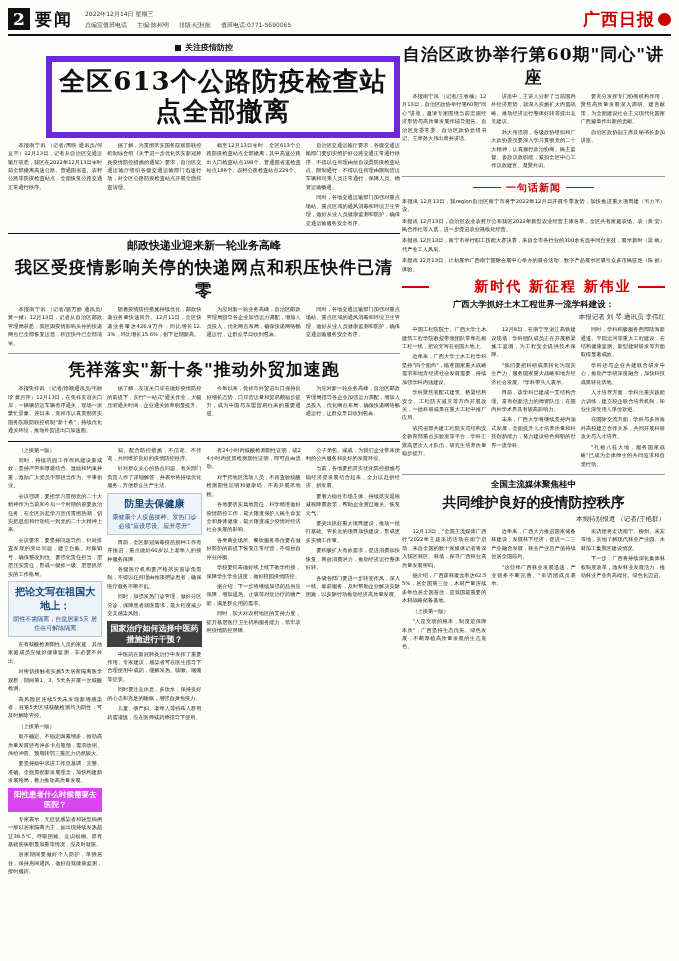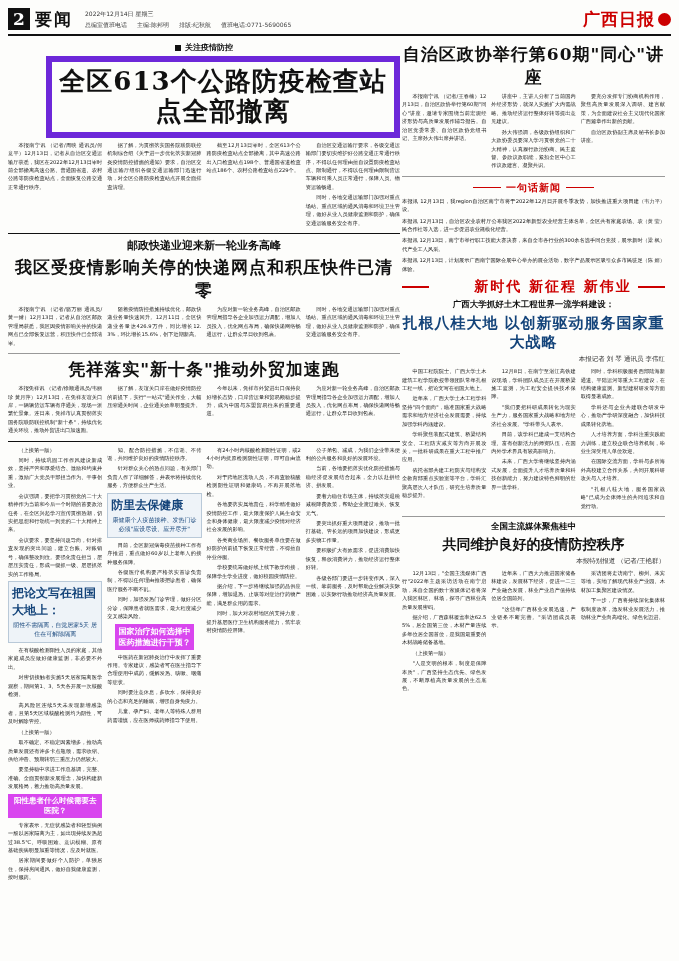--- a/index.html
+++ b/index.html
@@ -48,24 +48,24 @@
   .byline{font-size:6.5px;text-align:right;color:#333;margin:2px 0 3px;}
 
   
   .tcols{display:flex;gap:5px;}
   .tcol{flex:1;}
   .body{font-size:5.2px;line-height:1.62;text-align:justify;color:#1a1a1a;word-break:break-all;}
   .body p{margin:0 0 2px;text-indent:2em;}
 
   
   .shadebox{background:#eef3f8;border:1px solid #b9c9d8;padding:3px;margin:3px 0;}
-  .shadebox .bt{font-size:12px;font-weight:bold;text-align:left;color:#14447a;margin-bottom:2px;}
+  .shadebox .bt{font-size:10px;font-weight:bold;text-align:center;color:#14447a;margin-bottom:2px;}
   .shadebox .bs{font-size:6px;text-align:center;color:#14447a;}
 
-  .qbar{background:#d946ef;color:#fff;font-size:8px;font-weight:bold;text-align:center;padding:2px 3px;margin:3px 8px;}
+  .qbar{background:#404040;color:#fff;font-size:8px;font-weight:bold;text-align:center;padding:2px 3px;margin:3px 0;}
   .qbar3{background:#d946ef;color:#fff;font-size:7.5px;font-weight:bold;text-align:center;padding:2px 3px;margin:3px 0;}
 
   
   .redband{display:flex;align-items:center;justify-content:center;gap:6px;margin:5px 0 3px;}
   .redband .ln{flex:1;height:2px;background:#c00;}
   .redband .tx{color:#c00;font-size:14px;font-weight:bold;letter-spacing:2px;font-family:"DejaVu Serif","Liberation Serif",serif;white-space:nowrap;margin-left:39px;}
   .onesent{display:flex;align-items:center;justify-content:center;gap:5px;margin:4px 0 2px;}
   .onesent .ln{width:28px;height:1px;background:#c00;}
   .onesent .tx{color:#c00;font-size:10px;font-weight:bold;letter-spacing:1px;}
   .news-item{font-size:5.2px;line-height:1.62;text-align:justify;margin-bottom:3px;word-break:break-all;}
@@ -281,21 +281,20 @@
         </div>
       </div>
 
       <div class="redband">
         <span class="ln"></span>
         <span class="tx">新时代 新征程 新伟业</span>
         <span class="ln"></span>
       </div>
 
       <div class="head-small-center">广西大学抓好土木工程世界一流学科建设：</div>
-      <div class="head-blue-big">扎根八桂大地  以创新驱动服务国家重大战略</div>
       <div class="byline">本报记者 刘 琴  通讯员 李伟红</div>
 
       <div class="tcols">
         <div class="tcol body">
           <p>中国工程院院士、广西大学土木建筑工程学院教授带领团队常年扎根工程一线，把论文写在祖国大地上。</p>
           <p>近年来，广西大学土木工程学科坚持"四个面向"，瞄准国家重大战略需求和地方经济社会发展需要，持续加强学科内涵建设。</p>
           <p>学科聚焦装配式建筑、桥梁结构安全、工程防灾减灾等方向开展攻关，一批科研成果在重大工程中推广应用。</p>
           <p>依托省部共建工程防灾与结构安全教育部重点实验室等平台，学科汇聚高层次人才队伍，研究生培养质量稳步提升。</p>
         </div>
         <div class="tcol body">

